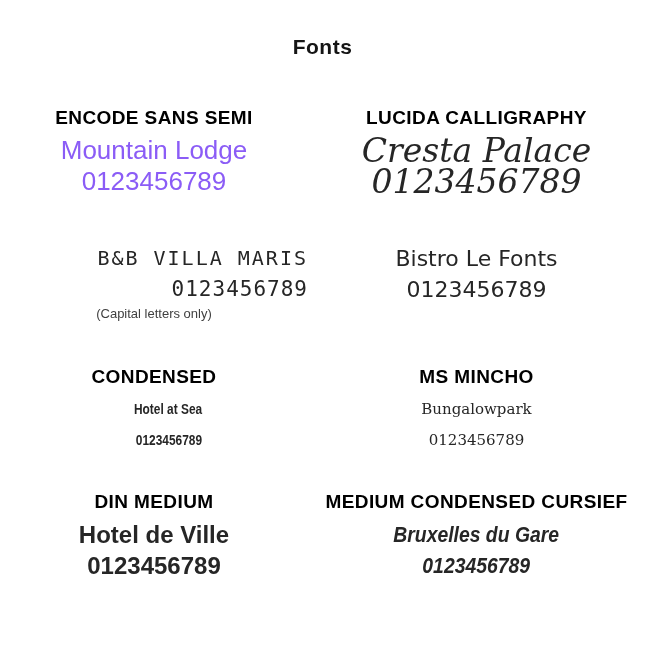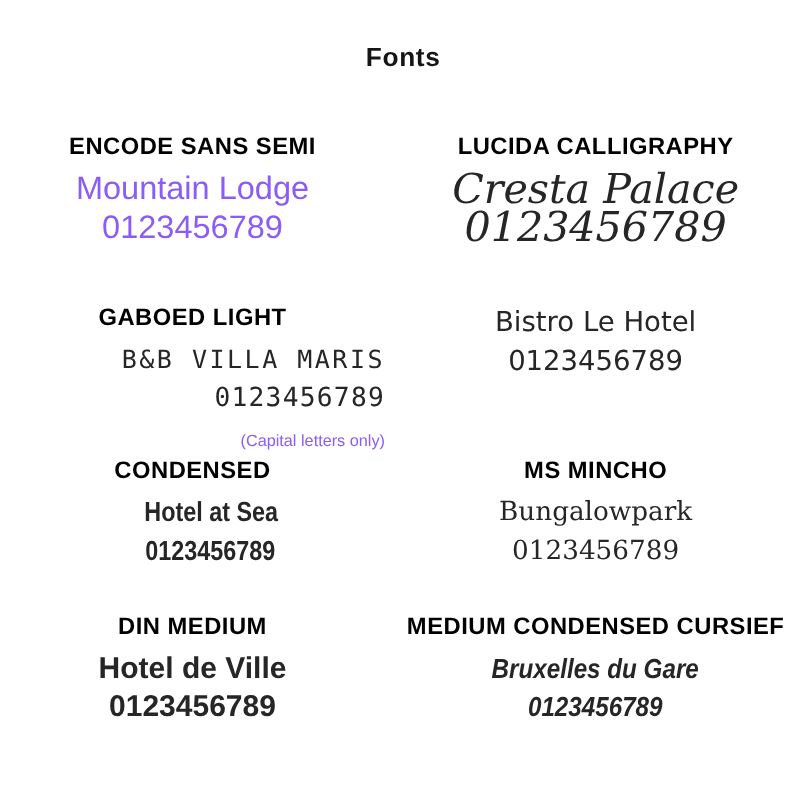--- a/index.html
+++ b/index.html
@@ -43,43 +43,42 @@
     line-height: 24px;
     margin-bottom: 5px;
   }
   .sample-line {
     color: #262626;
     line-height: 31px;
     white-space: nowrap;
   }
   .font-note {
     font-size: 13px;
-    color: #8b5cf6;
+    color: #404040;
     line-height: 15px;
-    margin-top: 11px;
-    text-align: right;
+    margin-top: 1px;
   }
   .cond {
     display: inline-block;
     transform: scaleX(0.85);
     transform-origin: 50% 50%;
   }
   .cond88 {
     display: inline-block;
     transform: scaleX(0.88);
     transform-origin: 50% 50%;
   }
   
   .f-encode .sample-line   { font-family: "Liberation Sans", sans-serif; font-size: 26px; color: #8b5cf6; }
   .f-lucida .sample-line   { font-family: "DejaVu Serif", serif; font-style: italic; font-size: 33px; }
   .f-gaboed .sample-line   { font-family: "DejaVu Sans Mono", monospace; font-size: 20px; letter-spacing: 2px; text-align: right; }
   .f-gaboed .digits-line   { font-size: 21px; letter-spacing: 1px; }
   .f-comic .sample-line    { font-family: "DejaVu Sans", sans-serif; font-size: 22px; }
-  .f-bongaloo .sample-line { font-family: "Liberation Sans", sans-serif; font-weight: bold; font-size: 22px; padding-left: 29px; }
-  .f-mincho .sample-line   { font-family: "DejaVu Serif", serif; font-size: 21px; }
+  .f-bongaloo .sample-line { font-family: "Liberation Sans", sans-serif; font-weight: bold; font-size: 14px; padding-left: 29px; }
+  .f-mincho .sample-line   { font-family: "DejaVu Serif", serif; font-size: 15px; }
   .f-din .sample-line      { font-family: "Liberation Sans", sans-serif; font-weight: bold; font-size: 24px; }
   .f-roboto .sample-line   { font-family: "Liberation Sans", sans-serif; font-weight: bold; font-style: italic; font-size: 22px; }
 </style>
 </head>
 <body>
 
 <div class="page">
 
   <div class="page-title">Fonts</div>
 
@@ -91,28 +90,27 @@
       <div class="sample-line digits-line">0123456789</div>
     </div>
 
     <div class="font-card f-lucida">
       <div class="font-heading">LUCIDA CALLIGRAPHY</div>
       <div class="sample-line">Cresta Palace</div>
       <div class="sample-line digits-line">0123456789</div>
     </div>
 
     <div class="font-card f-gaboed">
-      <div class="font-heading">GABOED LIGHT</div>
       <div class="sample-line">B&amp;B VILLA MARIS</div>
       <div class="sample-line digits-line">0123456789</div>
       <div class="font-note">(Capital letters only)</div>
     </div>
 
     <div class="font-card f-comic">
-      <div class="sample-line">Bistro Le Hotel</div>
+      <div class="sample-line">Bistro Le Fonts</div>
       <div class="sample-line digits-line">0123456789</div>
     </div>
 
     <div class="font-card f-bongaloo">
       <div class="font-heading">CONDENSED</div>
       <div class="sample-line"><span class="cond">Hotel at Sea</span></div>
       <div class="sample-line digits-line"><span class="cond">0123456789</span></div>
     </div>
 
     <div class="font-card f-mincho">

